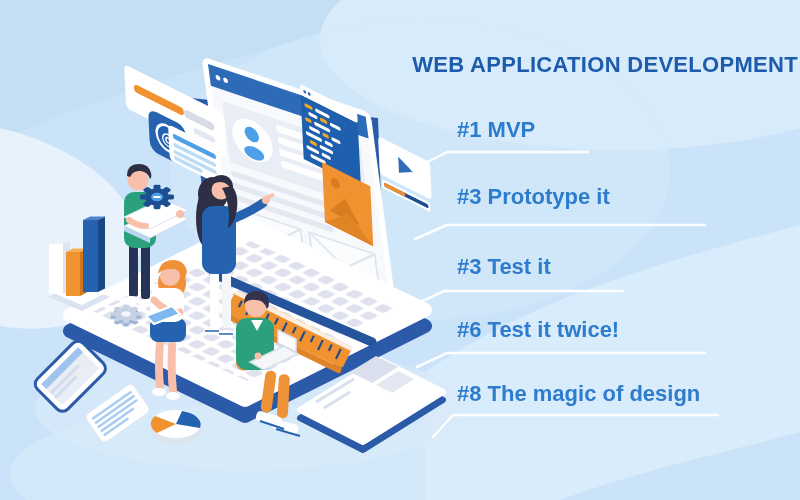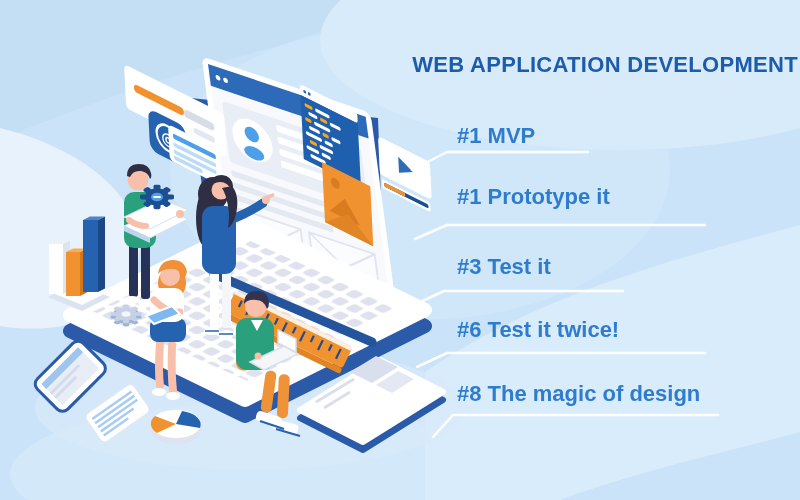--- a/index.html
+++ b/index.html
@@ -10,21 +10,21 @@
   .canvas svg{position:absolute;left:0;top:0;}
   .title{
     position:absolute;left:340px;top:52px;width:458px;margin:0;
     text-align:right;font-size:22px;font-weight:800;letter-spacing:.3px;
     color:#1d5bac;
   }
   .step{
     position:absolute;left:457px;font-size:22px;font-weight:700;color:#2e7ccd;
     white-space:nowrap;
   }
-  .step-1{top:123px}.step-2{top:184px}.step-3{top:254px}.step-4{top:317px}.step-5{top:381px}
+  .step-1{top:117px}.step-2{top:184px}.step-3{top:254px}.step-4{top:317px}.step-5{top:381px}
   .lines{pointer-events:none;}
 </style>
 </head>
 <body>
 
 <div class="canvas">
 
   <svg width="800" height="500" viewBox="0 0 800 500" aria-hidden="true">
     <path d="M0,0 H470 C330,30 150,75 0,140 Z" fill="#c3ddf3" opacity="0.85"></path>
     <ellipse cx="620" cy="40" rx="300" ry="110" fill="#d8ebfb"></ellipse>
@@ -313,18 +313,18 @@
       <polyline points="415,239 447,225 705,225"></polyline>
       <polyline points="414,305 444,291 623,291"></polyline>
       <polyline points="417,367 447,353 705,353"></polyline>
       <polyline points="433,437 453,415 718,415"></polyline>
     </g>
   </svg>
 
   <h1 class="title">WEB APPLICATION DEVELOPMENT</h1>
   <div>
     <div class="step step-1">#1 MVP</div>
-    <div class="step step-2">#1 Prototype it</div>
+    <div class="step step-2">#3 Prototype it</div>
     <div class="step step-3">#3 Test it</div>
     <div class="step step-4">#6 Test it twice!</div>
     <div class="step step-5">#8 The magic of design</div>
   </div>
 </div>
 
 </body></html>

